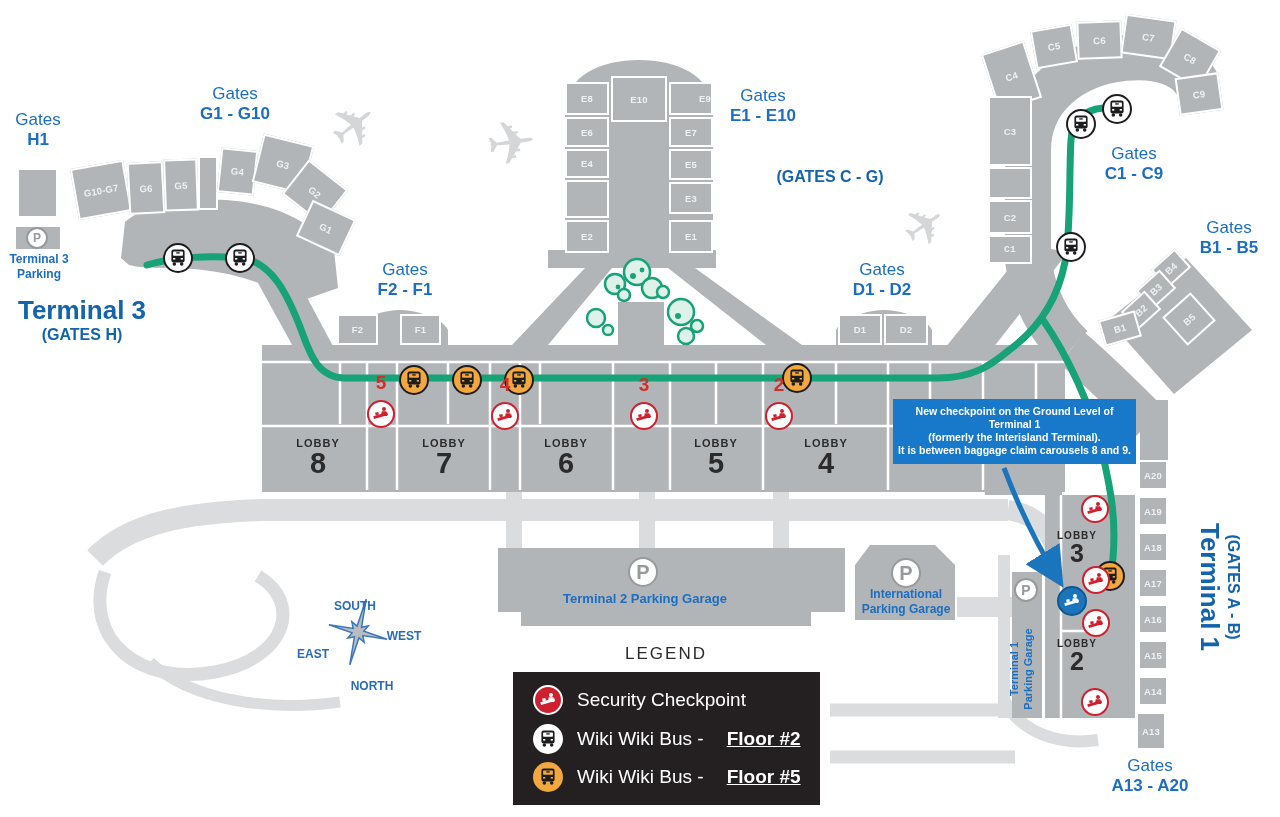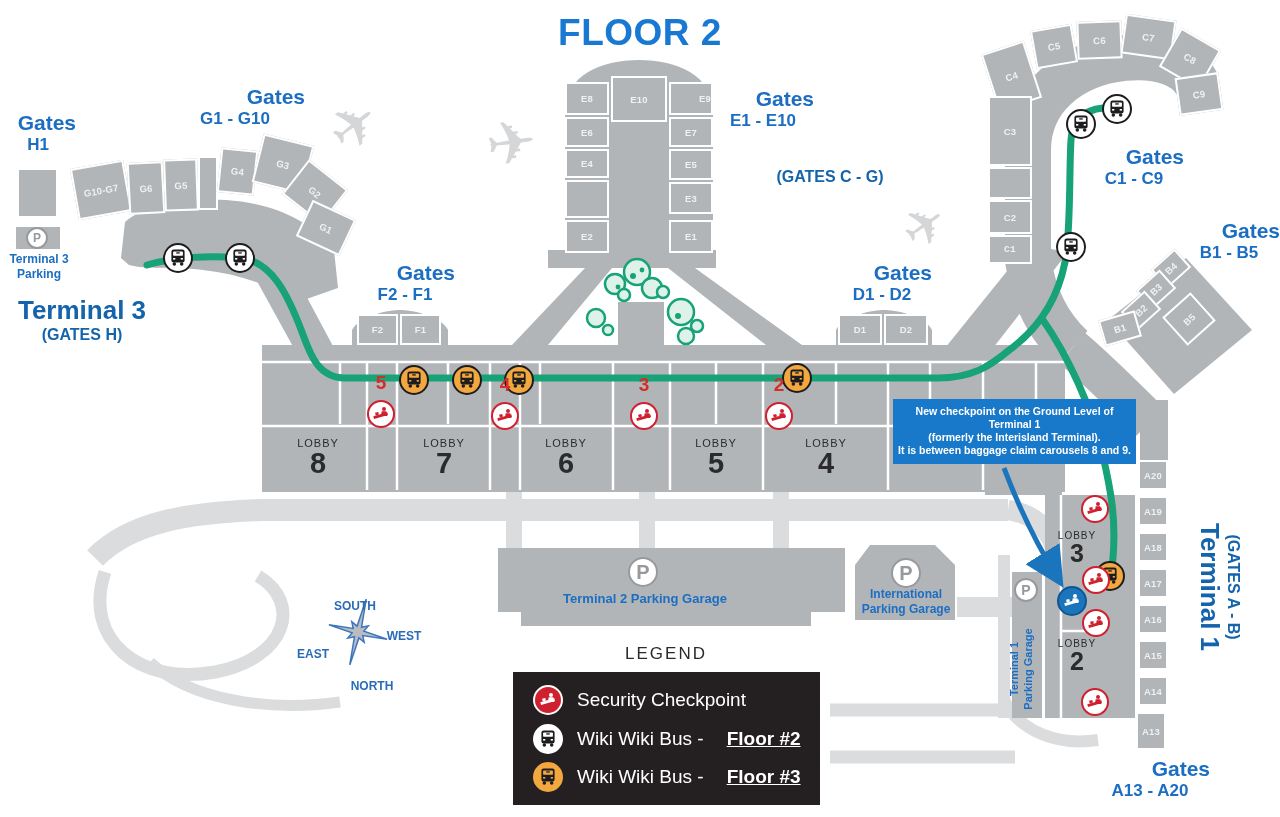--- a/index.html
+++ b/index.html
@@ -4,33 +4,33 @@
 <style>
   html,body{margin:0;padding:0;background:#fff;}
   .stage{position:relative;width:1280px;height:817px;background:#fff;overflow:hidden;
          font-family:"Liberation Sans",sans-serif;}
   .stage svg.bg{position:absolute;left:0;top:0;z-index:1;}
   .abs{position:absolute;z-index:4;}
   .ctr{text-align:center;}
   
   .floor-title{left:520px;top:12px;width:240px;font-size:37px;font-weight:800;color:#1878d2;letter-spacing:.5px;}
   .gate-group{color:#1b6ec2;line-height:1.2;}
-  .gate-group .l1{font-size:21px;font-weight:700;text-align:right;}
+  .gate-group .l1{font-size:17px;font-weight:400;}
   .gate-group .l2{font-size:17px;font-weight:700;}
   .term-head{color:#1464ac;line-height:1.15;}
   .term-head .nm{font-size:26px;font-weight:800;}
   .term-head .sb{font-size:16px;font-weight:700;}
   .park-label{color:#1b6ec2;font-weight:700;line-height:1.25;}
   
   .gate{position:absolute;z-index:3;background:#b2b5b8;border:2px solid #fff;box-sizing:border-box;
         display:flex;align-items:center;justify-content:center;color:#eef0f1;
         font-size:9.5px;font-weight:700;letter-spacing:.2px;}
   
   .lobby{position:absolute;z-index:4;color:#2b2b2b;text-align:center;transform:translateX(-50%);}
-  .lobby .w{font-size:11px;font-weight:400;letter-spacing:1px;}
+  .lobby .w{font-size:11px;font-weight:700;letter-spacing:1px;}
   .lobby .n{font-size:29px;font-weight:800;line-height:1;}
   .lobby.sm .w{font-size:10px;}
   .lobby.sm .n{font-size:25px;}
   
   .cp{position:absolute;z-index:5;border-radius:50%;background:#fff;border:2px solid #cf2030;
       display:flex;align-items:center;justify-content:center;color:#cf2030;box-sizing:border-box;}
   .cp.blue{background:#1b75bc;border-color:#11568f;color:#fff;}
   .cp-num{position:absolute;z-index:5;width:26px;text-align:center;color:#d42d27;
           font-size:19px;font-weight:800;}
   .bus{position:absolute;z-index:5;border-radius:50%;border:2px solid #1d1d1f;box-sizing:border-box;
@@ -183,21 +183,20 @@
       <polygon points="0,-34 2.3,-5.5 8.5,-8.5 5.5,-2.3 30,0 5.5,2.3 8.5,8.5 2.3,5.5 0,34 -2.3,5.5 -8.5,8.5 -5.5,2.3 -30,0 -5.5,-2.3 -8.5,-8.5 -2.3,-5.5" fill="#b9bcc0" stroke="#3f77bd" stroke-width="1.5"></polygon>
     </g>
 
     <path d="M1004 468 C1018 505 1036 543 1057 577" stroke="#1b75bc" stroke-width="5" fill="none" marker-end="url(#arrowhead)"></path>
   </svg>
 
   <div class="plane abs" style="left:330px;top:92px;font-size:58px;transform:rotate(-38deg);">✈</div>
   <div class="plane abs" style="left:486px;top:108px;font-size:60px;transform:rotate(-8deg);">✈</div>
   <div class="plane abs" style="left:903px;top:196px;font-size:52px;transform:rotate(-35deg);">✈</div>
 
-  <div class="abs ctr floor-title">FLOOR 2</div>
 
   <div class="abs ctr gate-group" style="left:0;top:110px;width:76px;">
     <div class="l1">Gates</div>
     <div class="l2">H1</div>
   </div>
   <div class="abs ctr gate-group" style="left:165px;top:84px;width:140px;">
     <div class="l1">Gates</div>
     <div class="l2">G1 - G10</div>
   </div>
   <div class="abs ctr gate-group" style="left:712px;top:86px;width:102px;">
@@ -277,21 +276,21 @@
         <div>Wiki Wiki Bus -</div>
         <div class="legend-link">Floor #2</div>
       </div>
       <div class="legend-row">
         <div class="legend-ic b3">
           <svg viewBox="0 0 30 30" width="22" height="22">
             <use href="#sym-bus"></use>
           </svg>
         </div>
         <div>Wiki Wiki Bus -</div>
-        <div class="legend-link">Floor #3</div>
+        <div class="legend-link">Floor #5</div>
       </div>
     </div>
 
   <div class="abs compass-lbl" style="left:355px;top:606px;">SOUTH</div>
   <div class="abs compass-lbl" style="left:404px;top:636px;">WEST</div>
   <div class="abs compass-lbl" style="left:313px;top:654px;text-align:right;">EAST</div>
   <div class="abs compass-lbl" style="left:372px;top:686px;">NORTH</div>
 
   <div id="layer-gates">
       <div class="gate" style="left: 17px; top: 168px; width: 41px; height: 50px;"></div>
@@ -307,21 +306,21 @@
       <div class="gate" style="left: 565px; top: 117px; width: 44px; height: 30px;">E6</div>
       <div class="gate" style="left: 565px; top: 149px; width: 44px; height: 29px;">E4</div>
       <div class="gate" style="left: 565px; top: 180px; width: 44px; height: 38px;"></div>
       <div class="gate" style="left: 565px; top: 220px; width: 44px; height: 33px; text-align: center;">E2</div>
       <div class="gate" style="left: 611px; top: 76px; width: 56px; height: 46px;">E10</div>
       <div class="gate" style="left: 669px; top: 82px; width: 44px; height: 33px; padding-left: 28px;">E9</div>
       <div class="gate" style="left: 669px; top: 117px; width: 44px; height: 30px;">E7</div>
       <div class="gate" style="left: 669px; top: 149px; width: 44px; height: 31px;">E5</div>
       <div class="gate" style="left: 669px; top: 182px; width: 44px; height: 32px;">E3</div>
       <div class="gate" style="left: 669px; top: 220px; width: 44px; height: 33px;">E1</div>
-      <div class="gate" style="left: 357px; top: 314px; width: 41px; height: 31px;">F2</div>
+      <div class="gate" style="left: 337px; top: 314px; width: 41px; height: 31px;">F2</div>
       <div class="gate" style="left: 400px; top: 314px; width: 41px; height: 31px;">F1</div>
       <div class="gate" style="left: 838px; top: 314px; width: 44px; height: 31px;">D1</div>
       <div class="gate" style="left: 884px; top: 314px; width: 44px; height: 31px;">D2</div>
       <div class="gate" style="left: 989px; top: 46px; width: 45px; height: 60px; transform: rotate(-18deg);">C4</div>
       <div class="gate" style="left: 1033px; top: 27px; width: 42px; height: 39px; transform: rotate(-10deg);">C5</div>
       <div class="gate" style="left: 1077px; top: 21px; width: 45px; height: 38px; transform: rotate(-2deg);">C6</div>
       <div class="gate" style="left: 1123px; top: 17px; width: 51px; height: 40px; transform: rotate(8deg);">C7</div>
       <div class="gate" style="left: 1167px; top: 36px; width: 46px; height: 45px; transform: rotate(30deg);">C8</div>
       <div class="gate" style="left: 1177px; top: 75px; width: 44px; height: 38px; transform: rotate(-8deg);">C9</div>
       <div class="gate" style="left: 988px; top: 96px; width: 44px; height: 70px;">C3</div>

